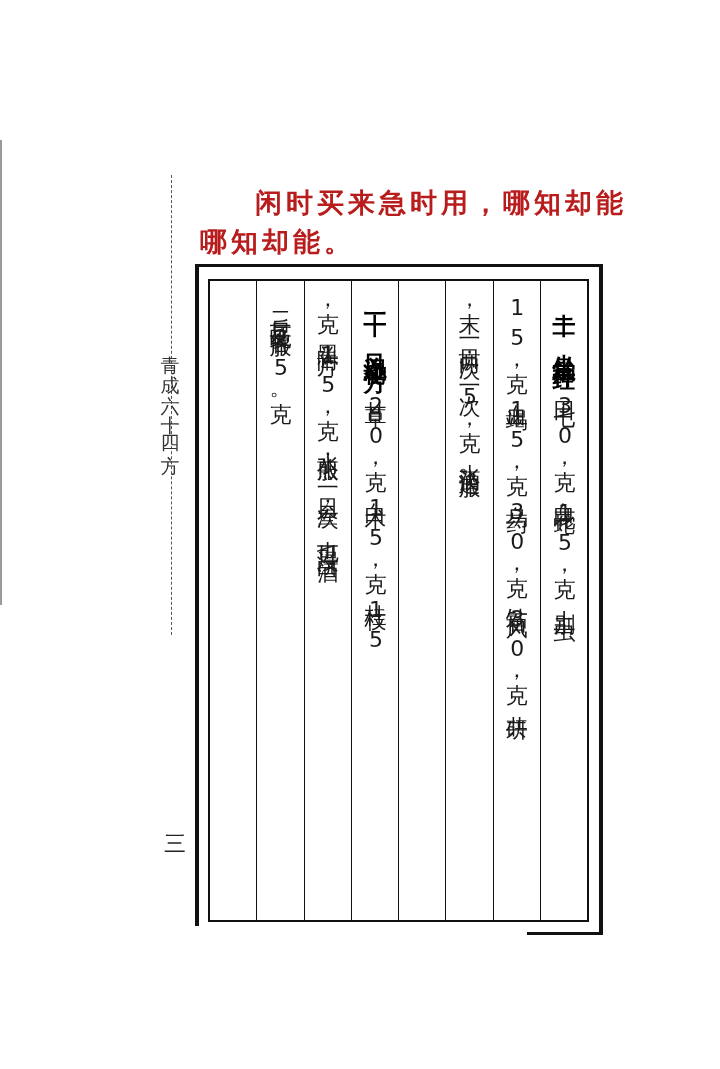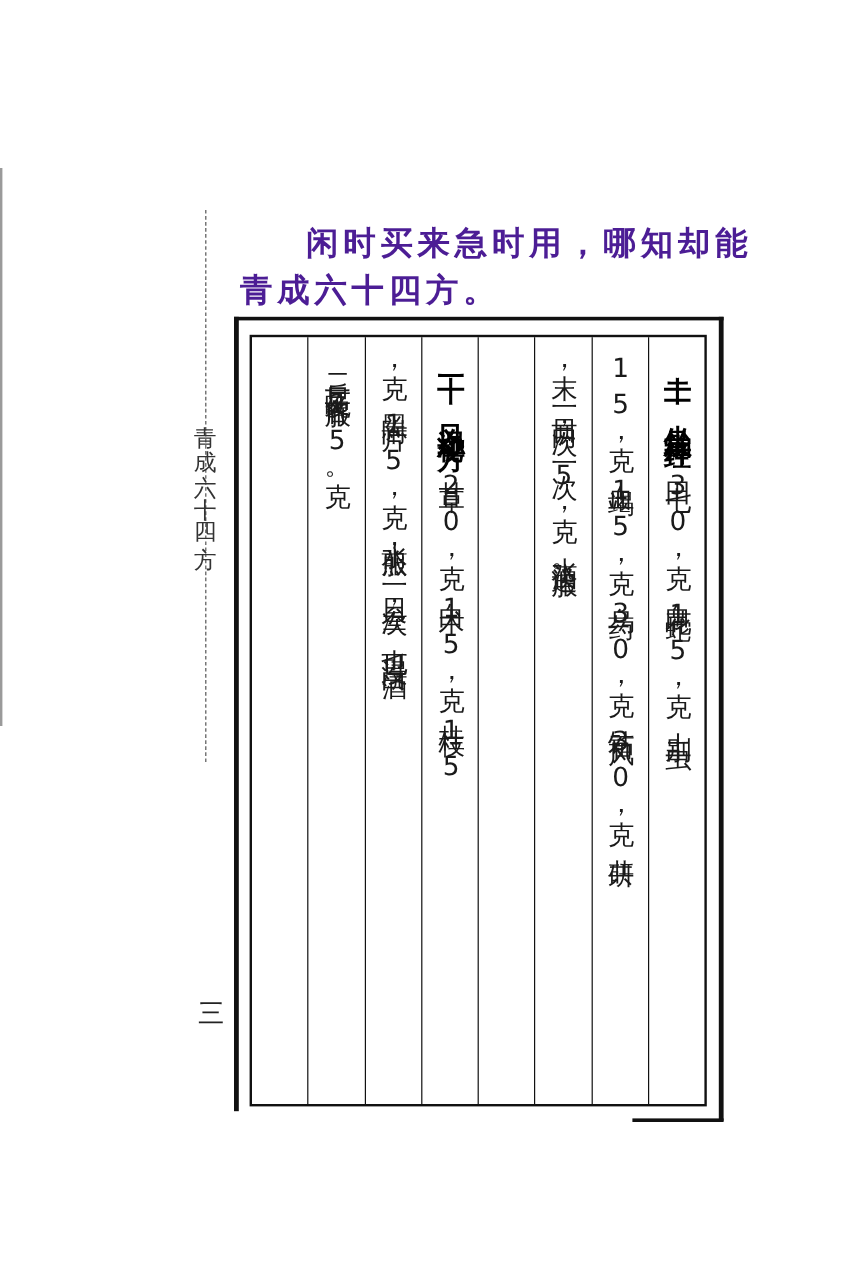--- a/index.html
+++ b/index.html
@@ -4,21 +4,21 @@
 <style>
   html, body { margin: 0; padding: 0; }
   body {
     width: 720px; height: 1069px; background: #ffffff; position: relative; overflow: hidden;
     font-family: "DejaVu Sans", "Liberation Sans", sans-serif; color: #1a1a1a;
   }
   .edge-line { position: absolute; left: 0; top: 140px; width: 2px; height: 465px; background: #9a9a9a; }
   .intro {
     position: absolute; left: 200px; width: 410px;
     font-family: "DejaVu Serif", "Liberation Serif", serif; font-weight: bold;
-    font-size: 27px; letter-spacing: 4px; color: #4c1d95;
+    font-size: 27px; letter-spacing: 4px; color: #b91c1c;
   }
   .intro-line1 { top: 185px; left: 255px; }
   .intro-line2 { top: 224px; left: 200px; }
 
   .margin-note {
     position: absolute; left: 162px; top: 175px; width: 20px; height: 470px;
   }
   .margin-dash {
     position: absolute; left: 9px; top: 0; width: 0; height: 460px;
     border-left: 1.5px dashed #555;
@@ -57,21 +57,21 @@
   .col-text .heading { font-weight: bold; font-size: 23px; color: #000; }
   .col-text .num { font-weight: bold; font-size: 23px; color: #000; letter-spacing: 6px; }
   .gap { display: inline-block; height: 28px; }
 </style>
 </head>
 <body>
 
 <div class="edge-line"></div>
 
 <div class="intro intro-line1">闲时买来急时用，哪知却能</div>
-<div class="intro intro-line2">青成六十四方。</div>
+<div class="intro intro-line2">哪知却能。</div>
 
 <div class="margin-note">
   <div class="margin-dash"></div>
   <div class="margin-text">青成六十四方</div>
 </div>
 <div class="margin-mark">三</div>
 
 <div class="outer-frame-top"></div>
 <div class="outer-frame-left"></div>
 <div class="outer-frame-right"></div>

